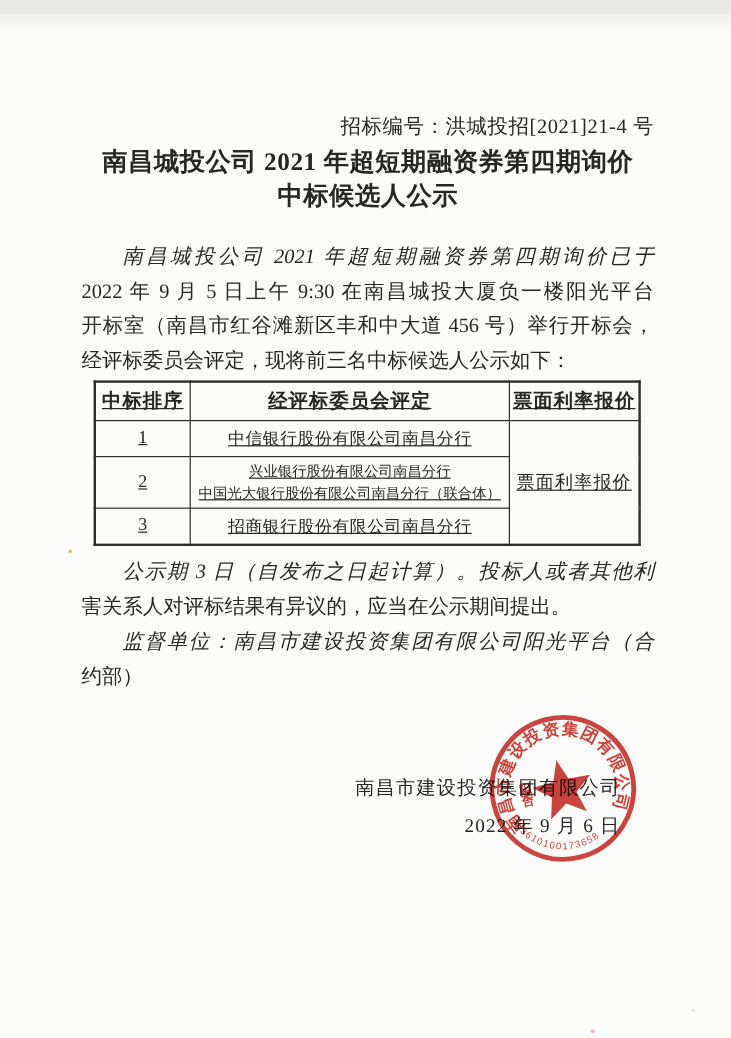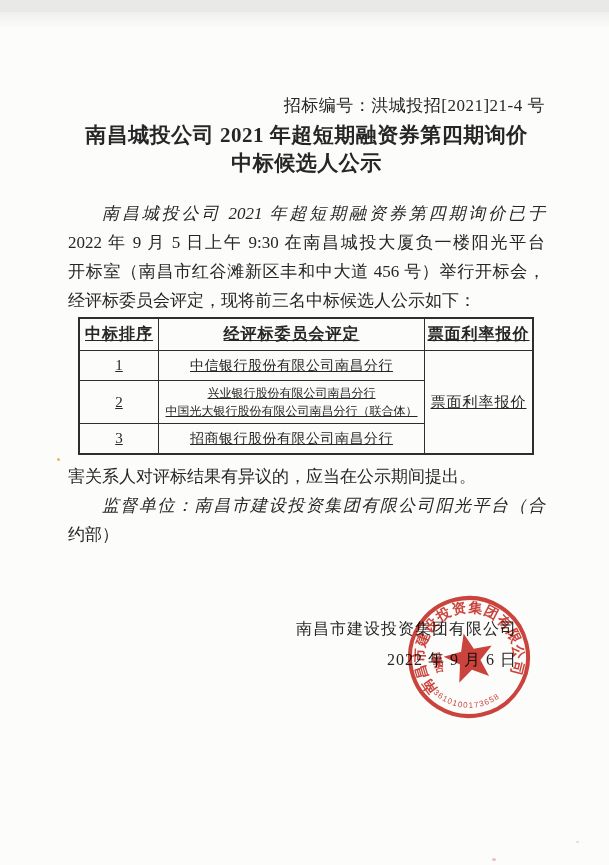--- a/index.html
+++ b/index.html
@@ -146,20 +146,21 @@
           </td>
         </tr>
         <tr class="r3">
           <td class="rank">3</td>
           <td class="name">招商银行股份有限公司南昌分行</td>
         </tr>
       </tbody>
     </table>
 
     <div class="after-table">
+      <div class="ln ind">公示期 3 日（自发布之日起计算）。投标人或者其他利</div>
       <div class="ln natural">害关系人对评标结果有异议的，应当在公示期间提出。</div>
       <div class="ln ind">监督单位：南昌市建设投资集团有限公司阳光平台（合</div>
       <div class="ln natural">约部）</div>
     </div>
 
     <div class="signature">
       <div class="sig-company">南昌市建设投资集团有限公司</div>
       <div class="sig-date">2022 年 9 月 6 日</div>
     </div>
 

